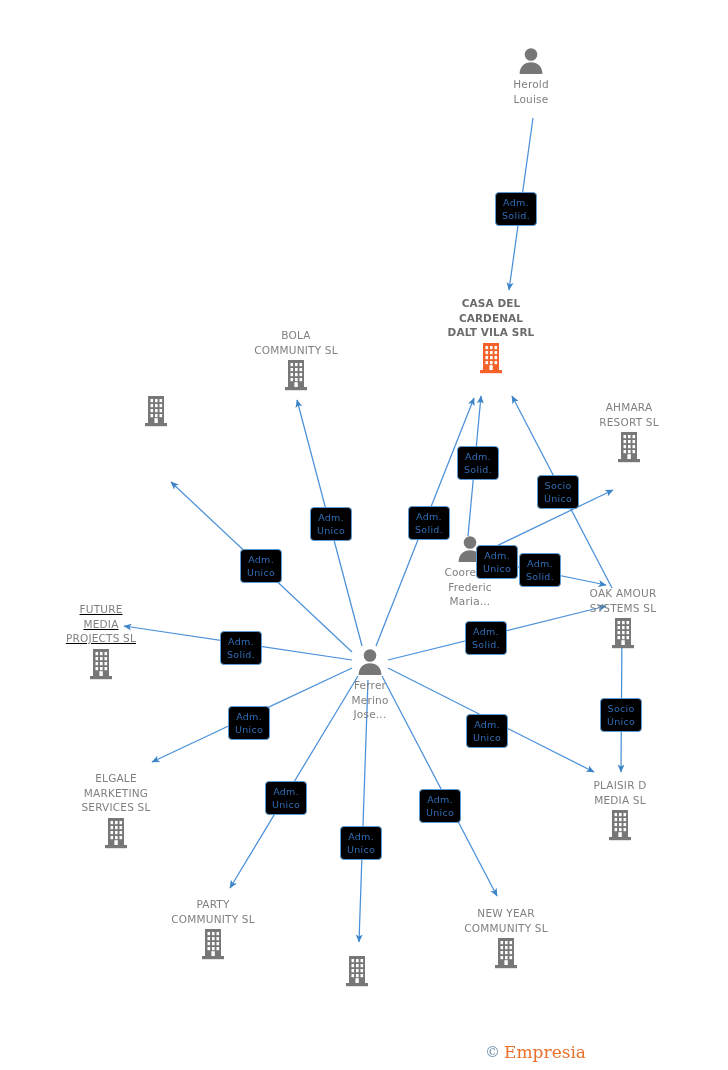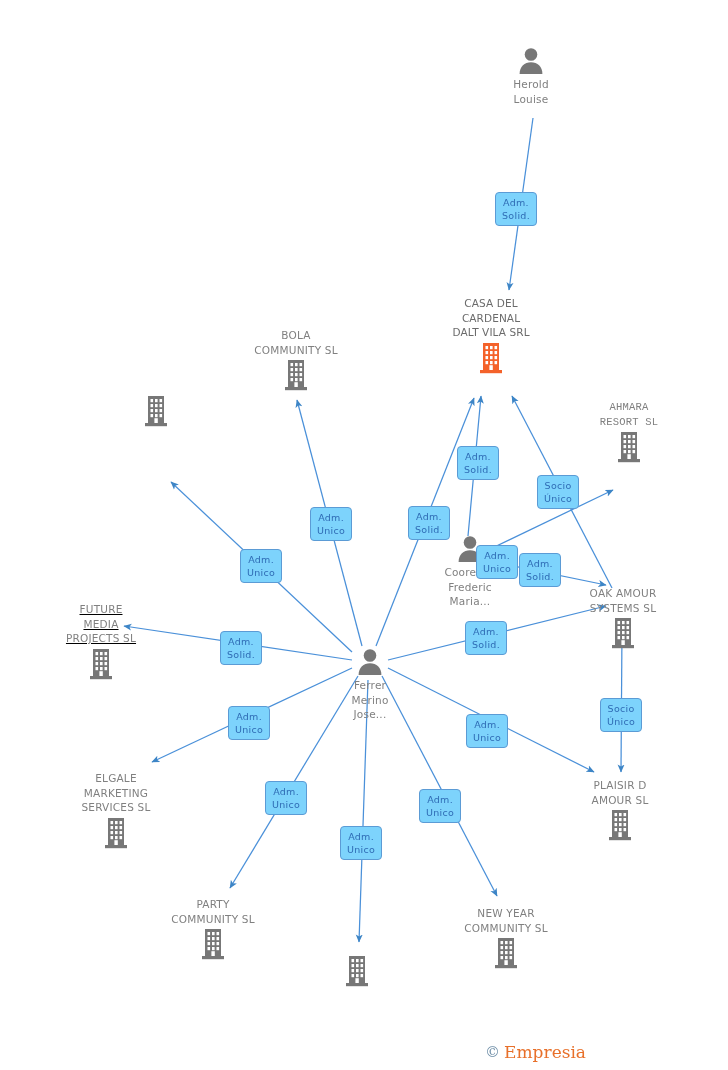--- a/index.html
+++ b/index.html
@@ -36,34 +36,34 @@
   }
   .node-label {
     font-size: 10.5px;
     line-height: 14.5px;
     color: #808080;
     letter-spacing: 0.2px;
     white-space: pre-line;
   }
   .node-label.central {
     color: #6b6b6b;
-    font-weight: normal;
+    font-weight: bold;
     letter-spacing: 0.1px;
   }
   .node-icon {
     display: block;
     margin: 1px auto 0 auto;
     line-height: 0;
   }
   .node.person .node-label {
     margin-top: 1px;
   }
   .edge-label {
     position: absolute;
-    background: #7dd3fc;
+    background: #000000;
     border: 1px solid #5b9bd5;
     border-radius: 4px;
     color: #2f6cb5;
     font-size: 9.5px;
     line-height: 13px;
     padding: 3px 6px 3px 6px;
     text-align: center;
     white-space: pre-line;
     z-index: 6;
     box-sizing: border-box;
@@ -184,21 +184,21 @@
             <rect x="16.5" y="10" width="2.6" height="3.2" fill="#ffffff"></rect>
             <rect x="7.5" y="15" width="2.6" height="3.2" fill="#ffffff"></rect>
             <rect x="12" y="15" width="2.6" height="3.2" fill="#ffffff"></rect>
             <rect x="16.5" y="15" width="2.6" height="3.2" fill="#ffffff"></rect>
             <rect x="7.5" y="20" width="2.6" height="3.2" fill="#ffffff"></rect>
             <rect x="12" y="20" width="2.6" height="3.2" fill="#ffffff"></rect>
             <rect x="16.5" y="20" width="2.6" height="3.2" fill="#ffffff"></rect>
             <rect x="11.4" y="24.2" width="3.4" height="4.8" fill="#ffffff"></rect>
           </svg></div>
       </div>
-      <div class="node company" style="left: 629px; top: 400px; font-family: Liberation Mono, monospace;">
+      <div class="node company" style="left: 629px; top: 400px;">
         <div class="node-label">AHMARA
 RESORT SL</div>
         <div class="node-icon"><svg width="26" height="34" viewBox="0 0 26 34">
             <path d="M5,2 L21,2 L21,29 L5,29 Z" fill="#777777"></path>
             <rect x="2" y="29" width="22" height="3.2" fill="#777777"></rect>
             <rect x="7.5" y="5" width="2.6" height="3.2" fill="#ffffff"></rect>
             <rect x="12" y="5" width="2.6" height="3.2" fill="#ffffff"></rect>
             <rect x="16.5" y="5" width="2.6" height="3.2" fill="#ffffff"></rect>
             <rect x="7.5" y="10" width="2.6" height="3.2" fill="#ffffff"></rect>
             <rect x="12" y="10" width="2.6" height="3.2" fill="#ffffff"></rect>
@@ -268,21 +268,21 @@
         <div class="node-icon"><svg width="30" height="30" viewBox="0 0 30 30">
             <circle cx="15" cy="8.5" r="6.3" fill="#777777"></circle>
             <path d="M3.6,28 C3.6,20.2 8.6,16.2 15,16.2 C21.4,16.2 26.4,20.2 26.4,28 Z" fill="#777777"></path>
           </svg></div>
         <div class="node-label">Ferrer
 Merino
 Jose...</div>
       </div>
       <div class="node company" style="left: 620px; top: 778px;">
         <div class="node-label">PLAISIR D
-AMOUR SL</div>
+MEDIA SL</div>
         <div class="node-icon"><svg width="26" height="34" viewBox="0 0 26 34">
             <path d="M5,2 L21,2 L21,29 L5,29 Z" fill="#777777"></path>
             <rect x="2" y="29" width="22" height="3.2" fill="#777777"></rect>
             <rect x="7.5" y="5" width="2.6" height="3.2" fill="#ffffff"></rect>
             <rect x="12" y="5" width="2.6" height="3.2" fill="#ffffff"></rect>
             <rect x="16.5" y="5" width="2.6" height="3.2" fill="#ffffff"></rect>
             <rect x="7.5" y="10" width="2.6" height="3.2" fill="#ffffff"></rect>
             <rect x="12" y="10" width="2.6" height="3.2" fill="#ffffff"></rect>
             <rect x="16.5" y="10" width="2.6" height="3.2" fill="#ffffff"></rect>
             <rect x="7.5" y="15" width="2.6" height="3.2" fill="#ffffff"></rect>

